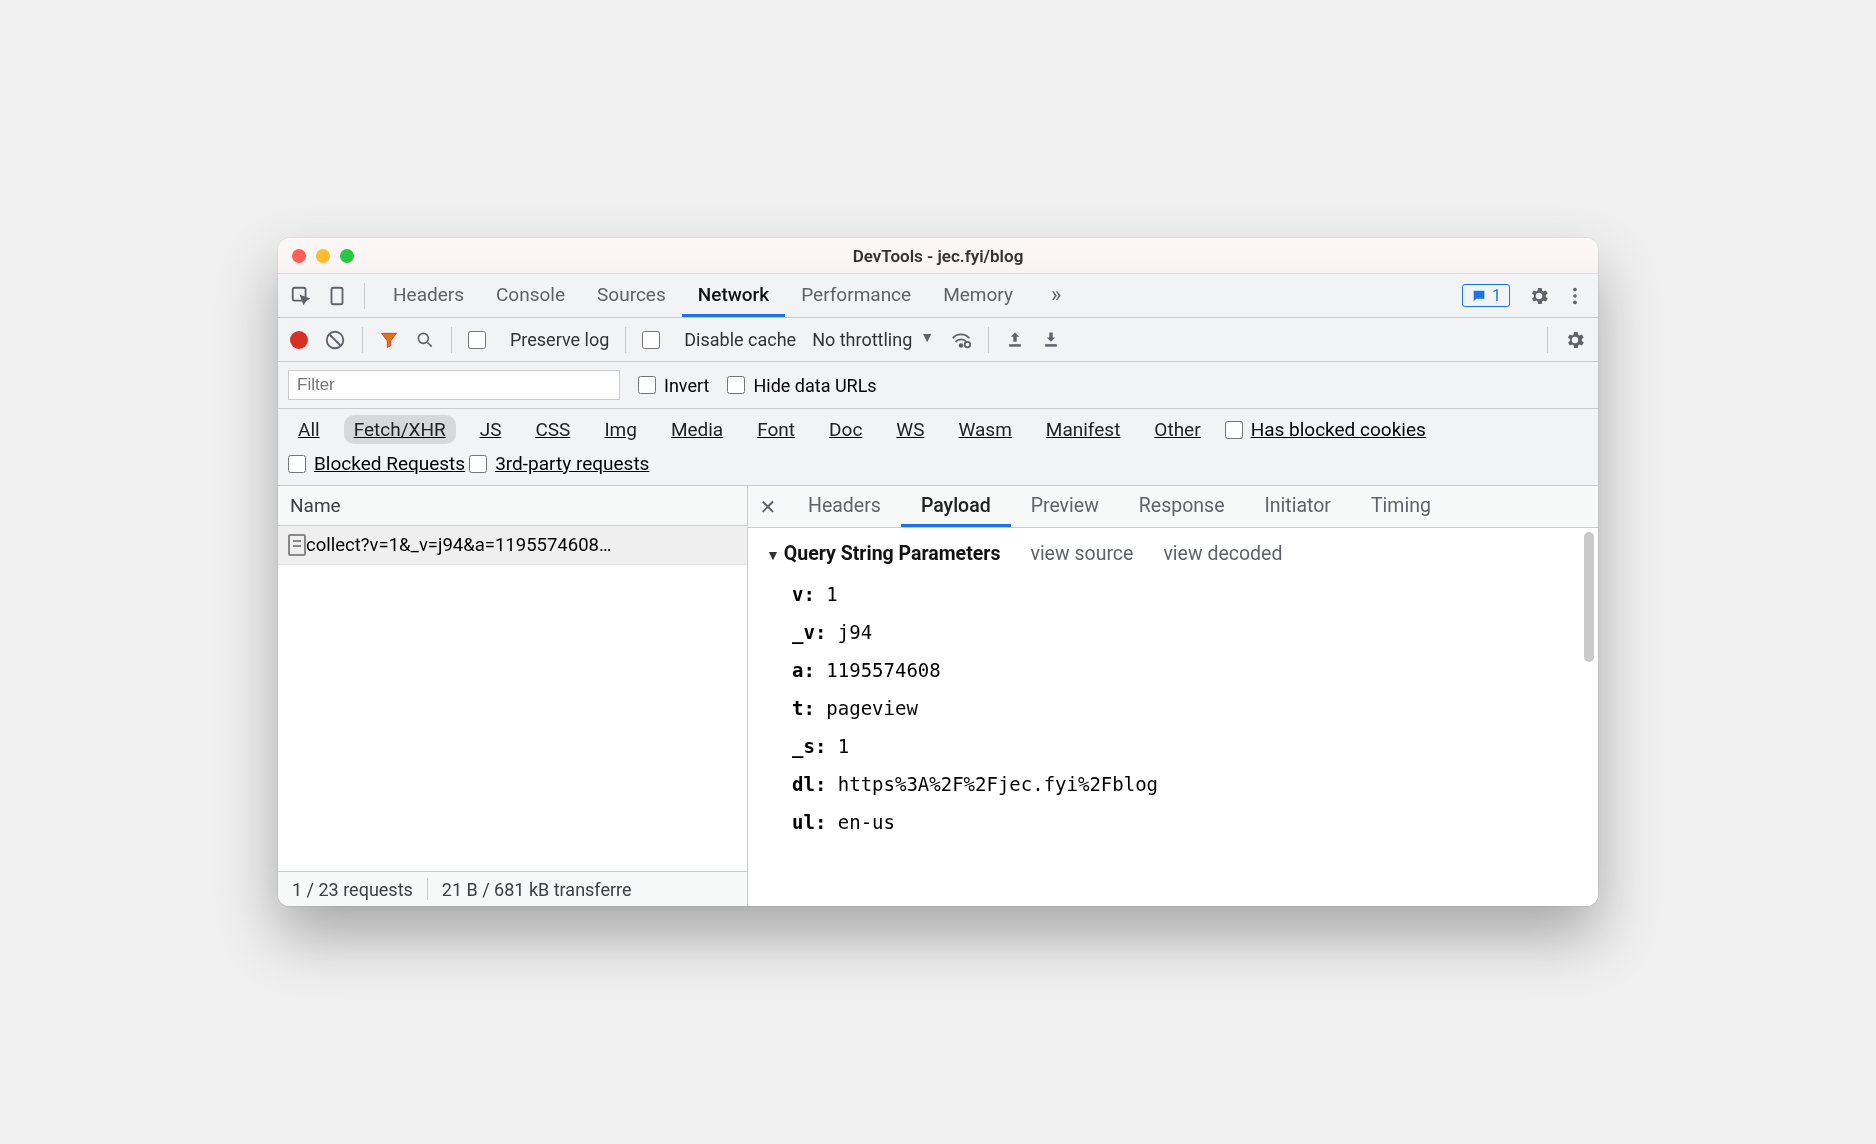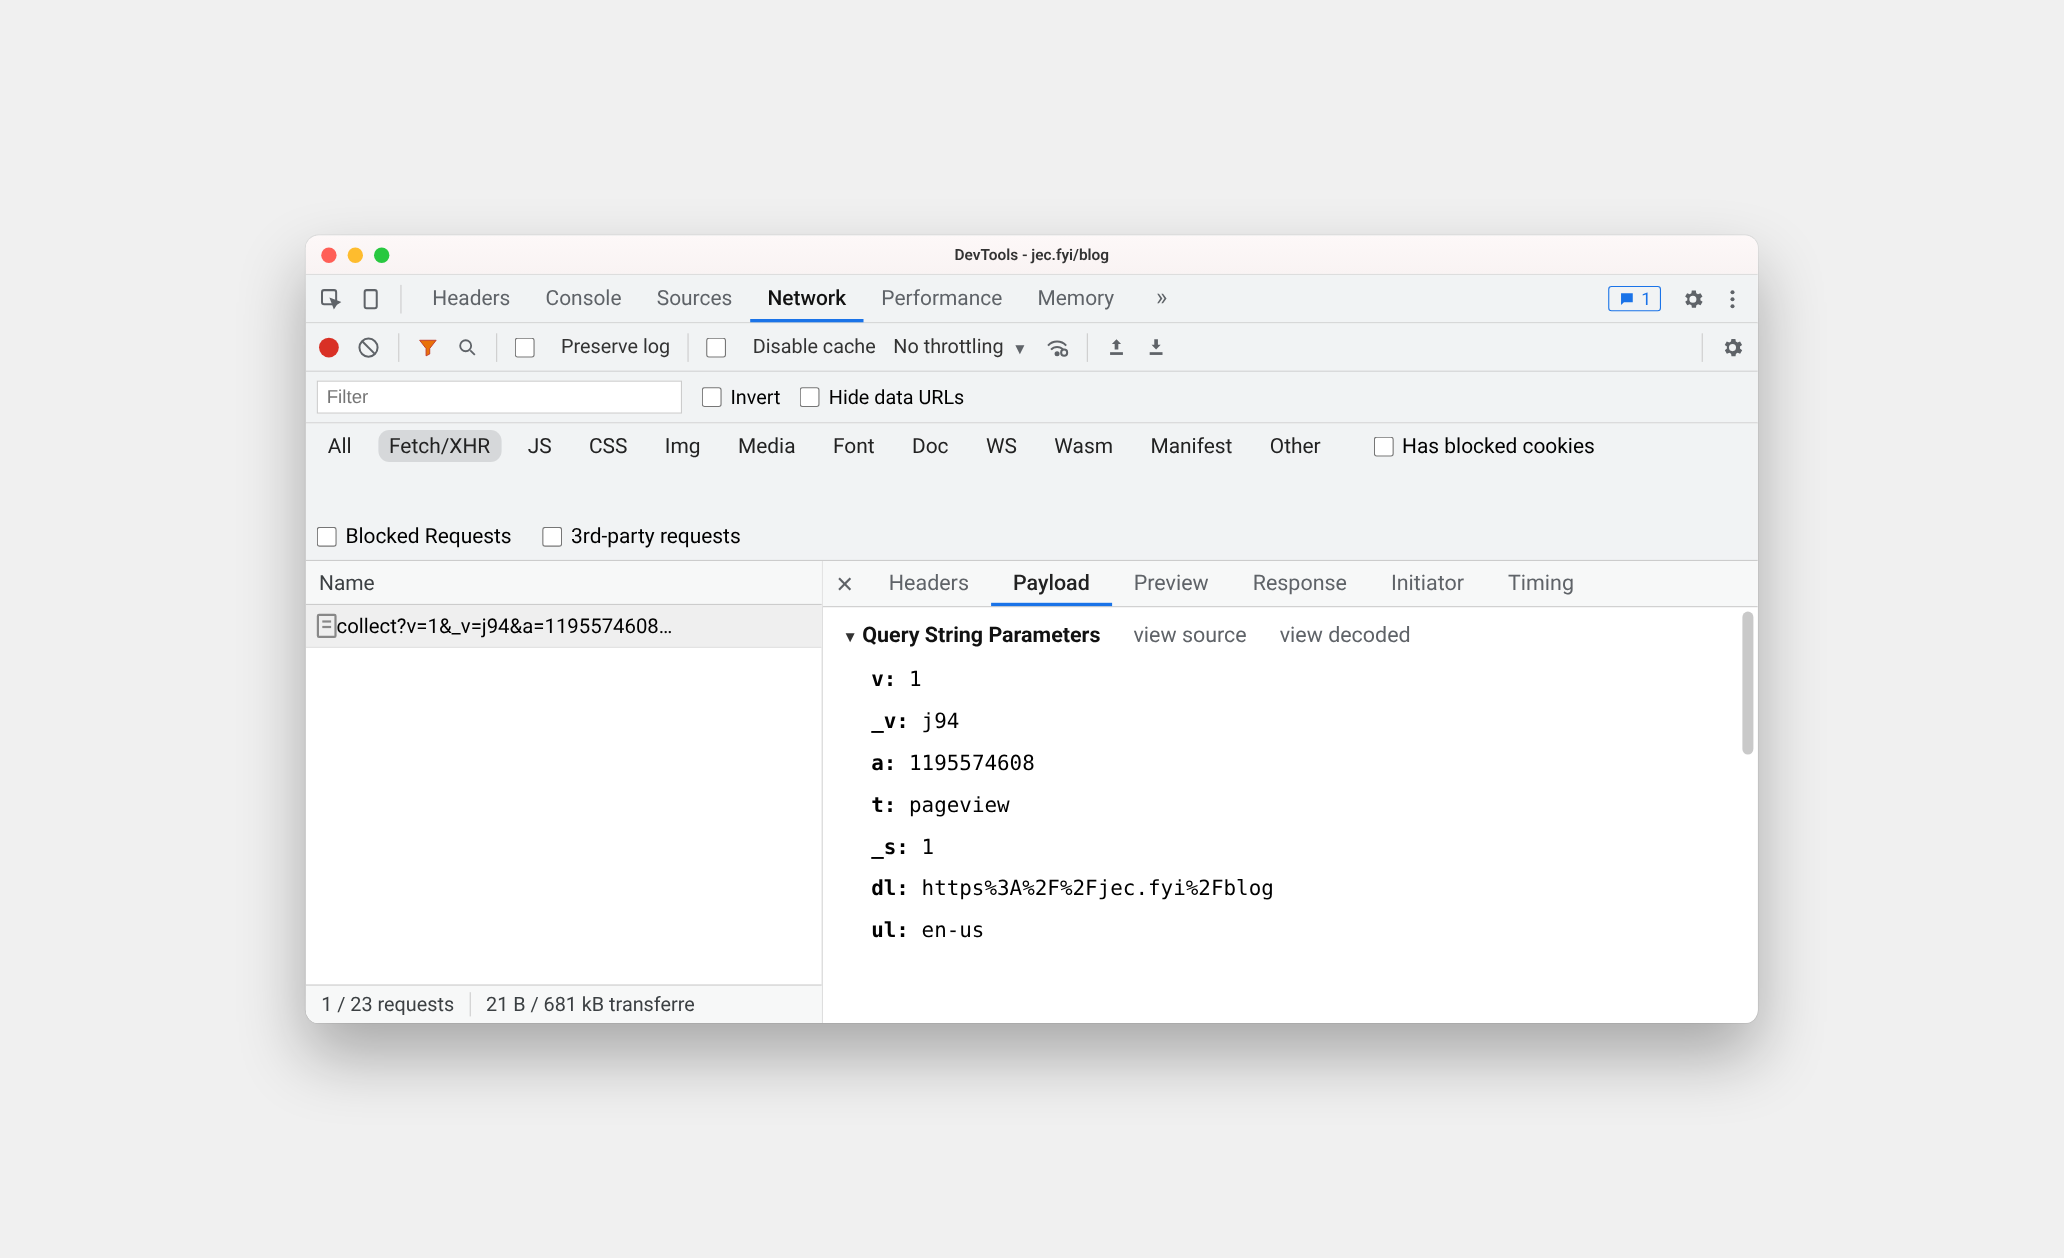--- a/index.html
+++ b/index.html
@@ -27,21 +27,21 @@
     display: flex;
     align-items: center;
     position: relative;
     padding: 0 14px;
   }
   .traffic { display:flex; gap:10px; }
   .dot { width:14px; height:14px; border-radius:50%; }
   .dot.red { background:#ff5f57; }
   .dot.yellow { background:#febc2e; }
   .dot.green { background:#28c840; }
-  .title { position:absolute; left:0; right:0; text-align:center; font-size:14px; font-weight:600; color:#333; pointer-events:none;}
+  .title { position:absolute; left:0; right:0; text-align:center; font-size:17px; font-weight:600; color:#333; pointer-events:none;}
   
   .tabs {
     display:flex;
     align-items:center;
     height:44px;
     border-bottom:1px solid #ccc;
     background:#f1f3f4;
     padding:0 8px;
     gap:6px;
   }
@@ -73,32 +73,33 @@
   .net-toolbar {
     display:flex; align-items:center; height:44px;
     border-bottom:1px solid #ccc; background:#f1f3f4;
     padding:0 12px; gap:16px; font-size:18px; color:#333;
   }
   .rec-dot { width:18px; height:18px; border-radius:50%; background:#d93025; cursor:pointer;}
   .net-toolbar .ic { color:#5f6368; cursor:pointer; display:flex; align-items:center;}
   .net-toolbar .sep { width:1px; height:26px; background:#ccc; }
   .net-toolbar label { display:flex; align-items:center; gap:24px; cursor:pointer;}
   .net-toolbar input[type=checkbox]{ width:18px; height:18px; }
-  .throttle { display:flex; align-items:flex-end; gap:8px; color:#333; cursor:pointer;}
+  .throttle { display:flex; align-items:flex-start; gap:8px; color:#333; cursor:pointer;}
   .throttle .caret { color:#5f6368; font-size:14px;}
   
   .filter-row {
     display:flex; align-items:center; padding:8px 10px; gap:18px;
     background:#f1f3f4; flex-wrap:wrap; font-size:18px;
     border-bottom:1px solid #ccc;
   }
   .filter-row2 {
-    display:flex; align-items:center; padding:6px 10px 10px 10px; gap:28px;
+    display:flex; align-items:center; padding:6px 10px 10px 10px; gap:4px;
     background:#f1f3f4; flex-wrap:wrap; font-size:19px;
     border-bottom:1px solid #ccc;
+    text-decoration:underline;
   }
   .filter-input {
     width:332px; height:30px; border:1px solid #ccc; background:#fff;
     padding:2px 8px; font-size:17px; color:#777;
   }
   .chk { display:flex; align-items:center; gap:8px; cursor:pointer;}
   .chk input{ width:18px; height:18px;}
   .type-pill {
     padding:3px 10px; border-radius:10px; cursor:pointer; color:#222;
   }

